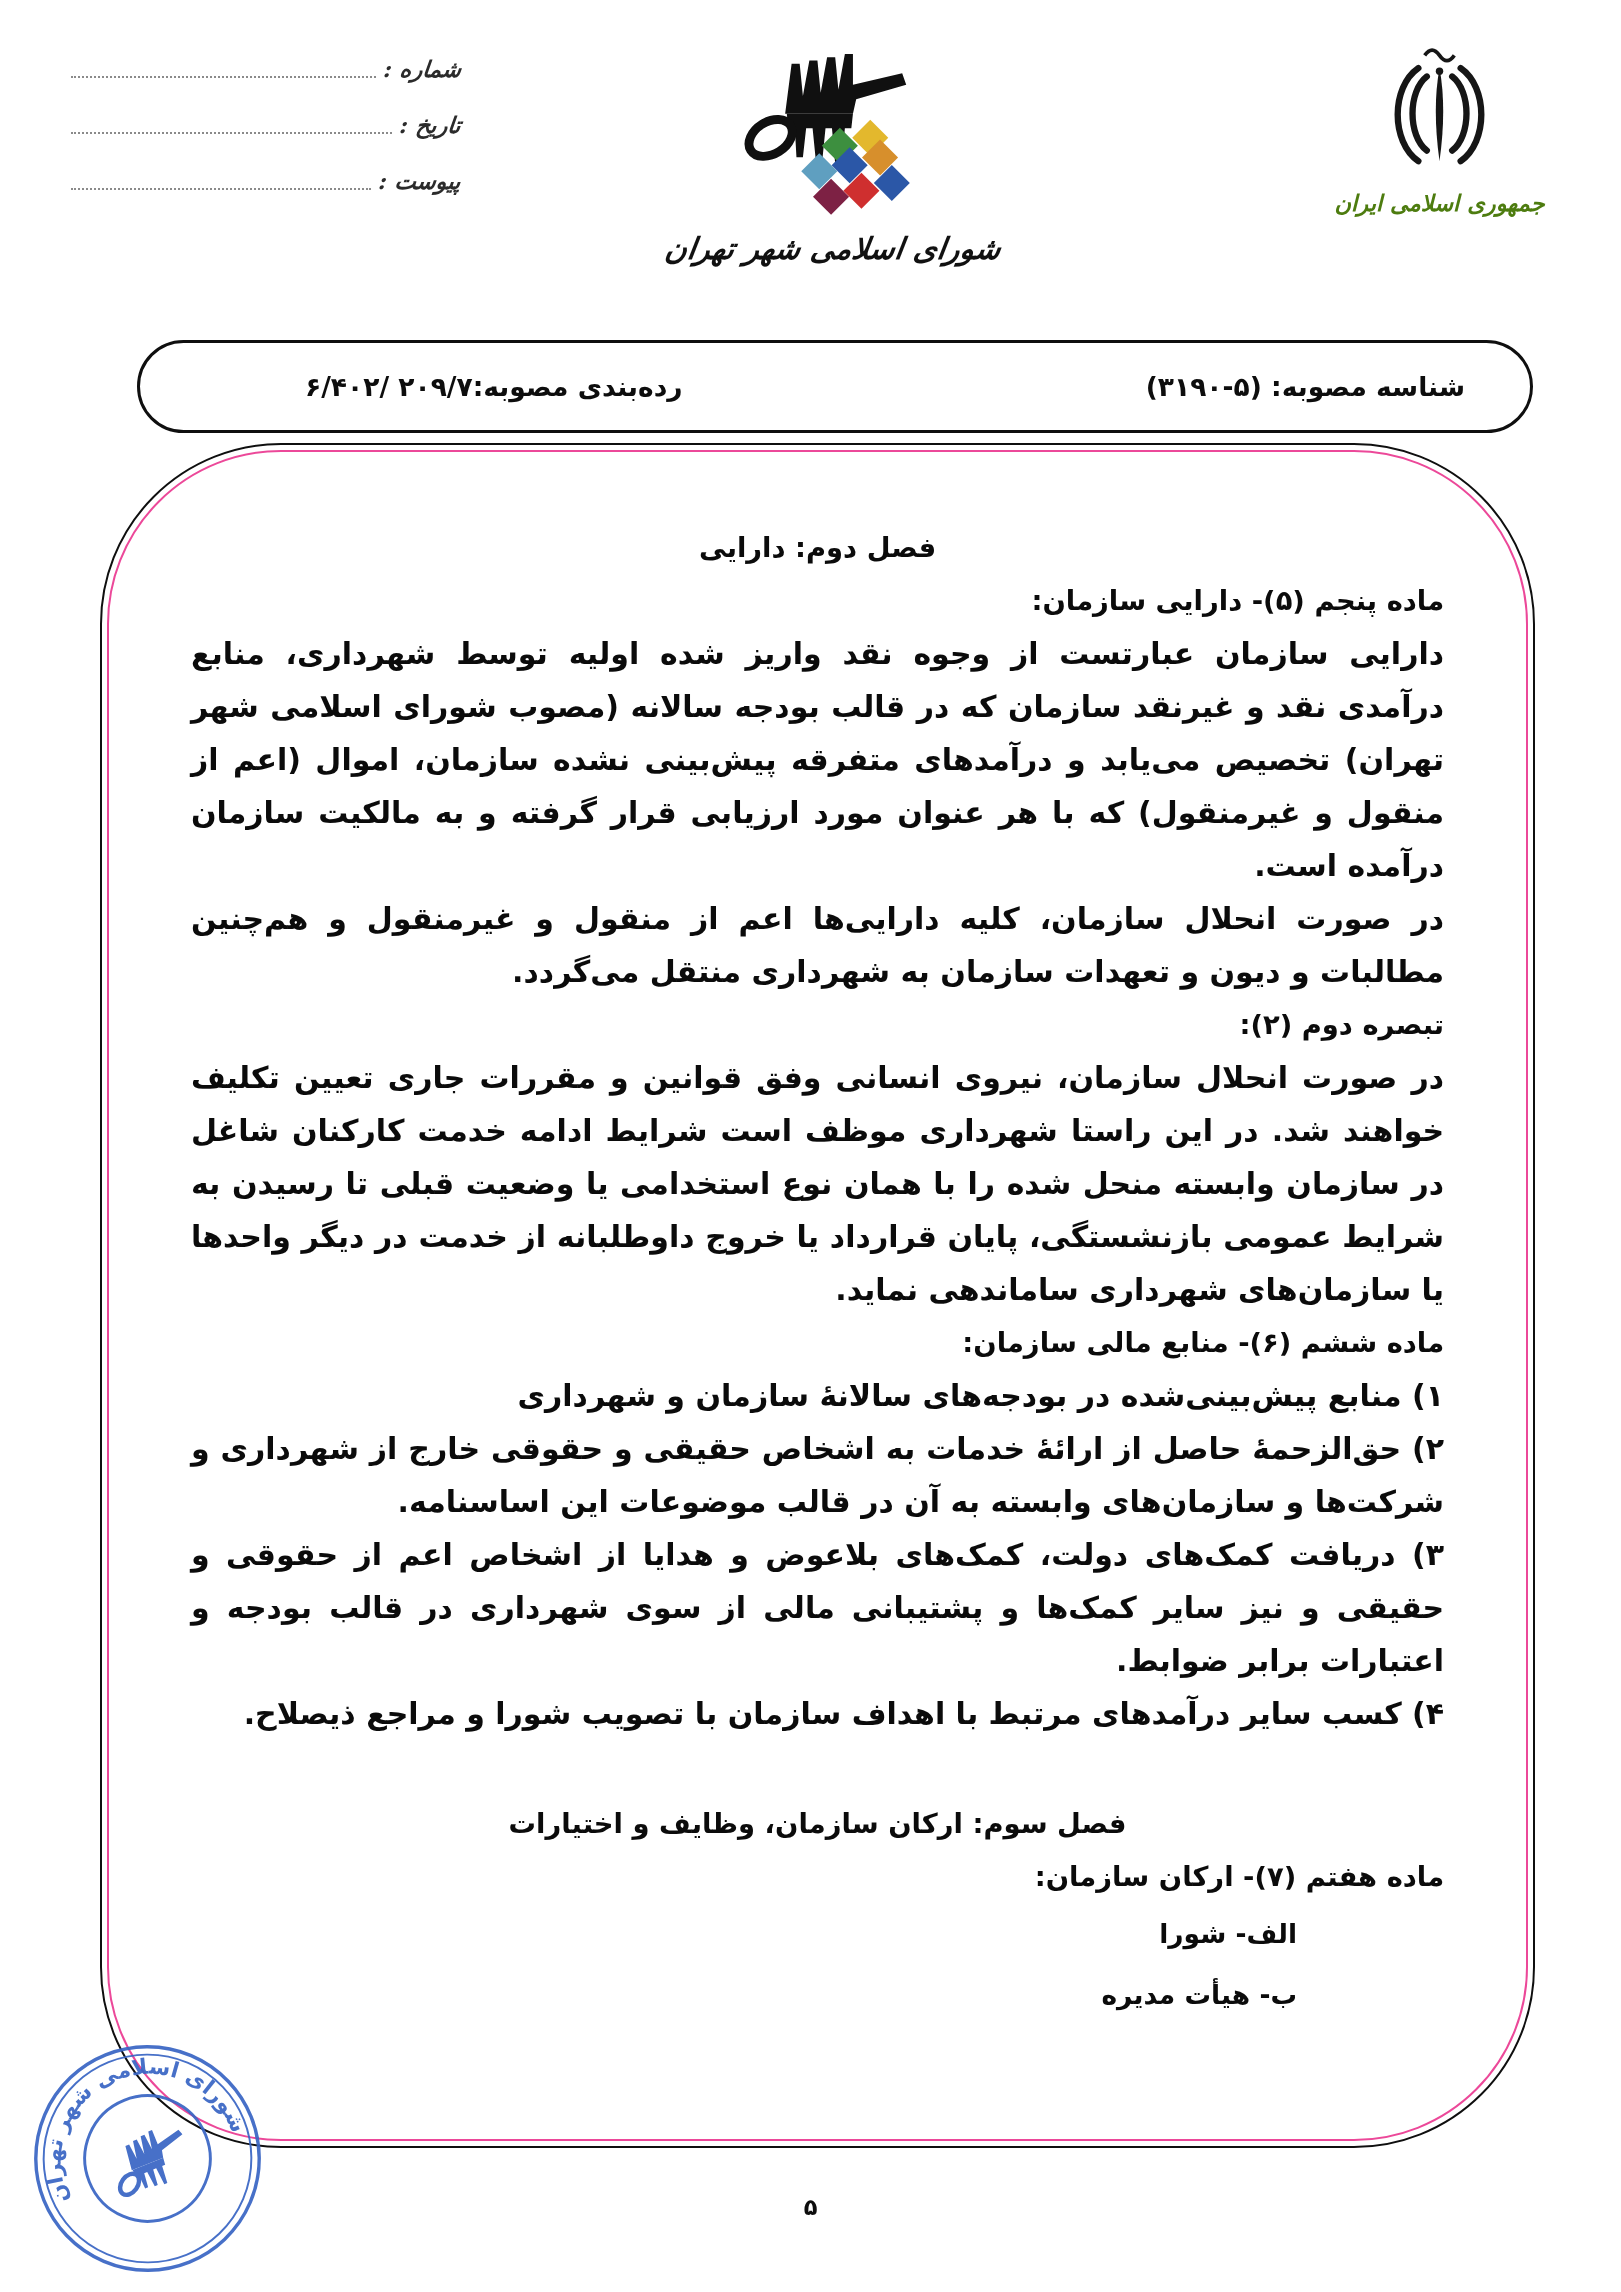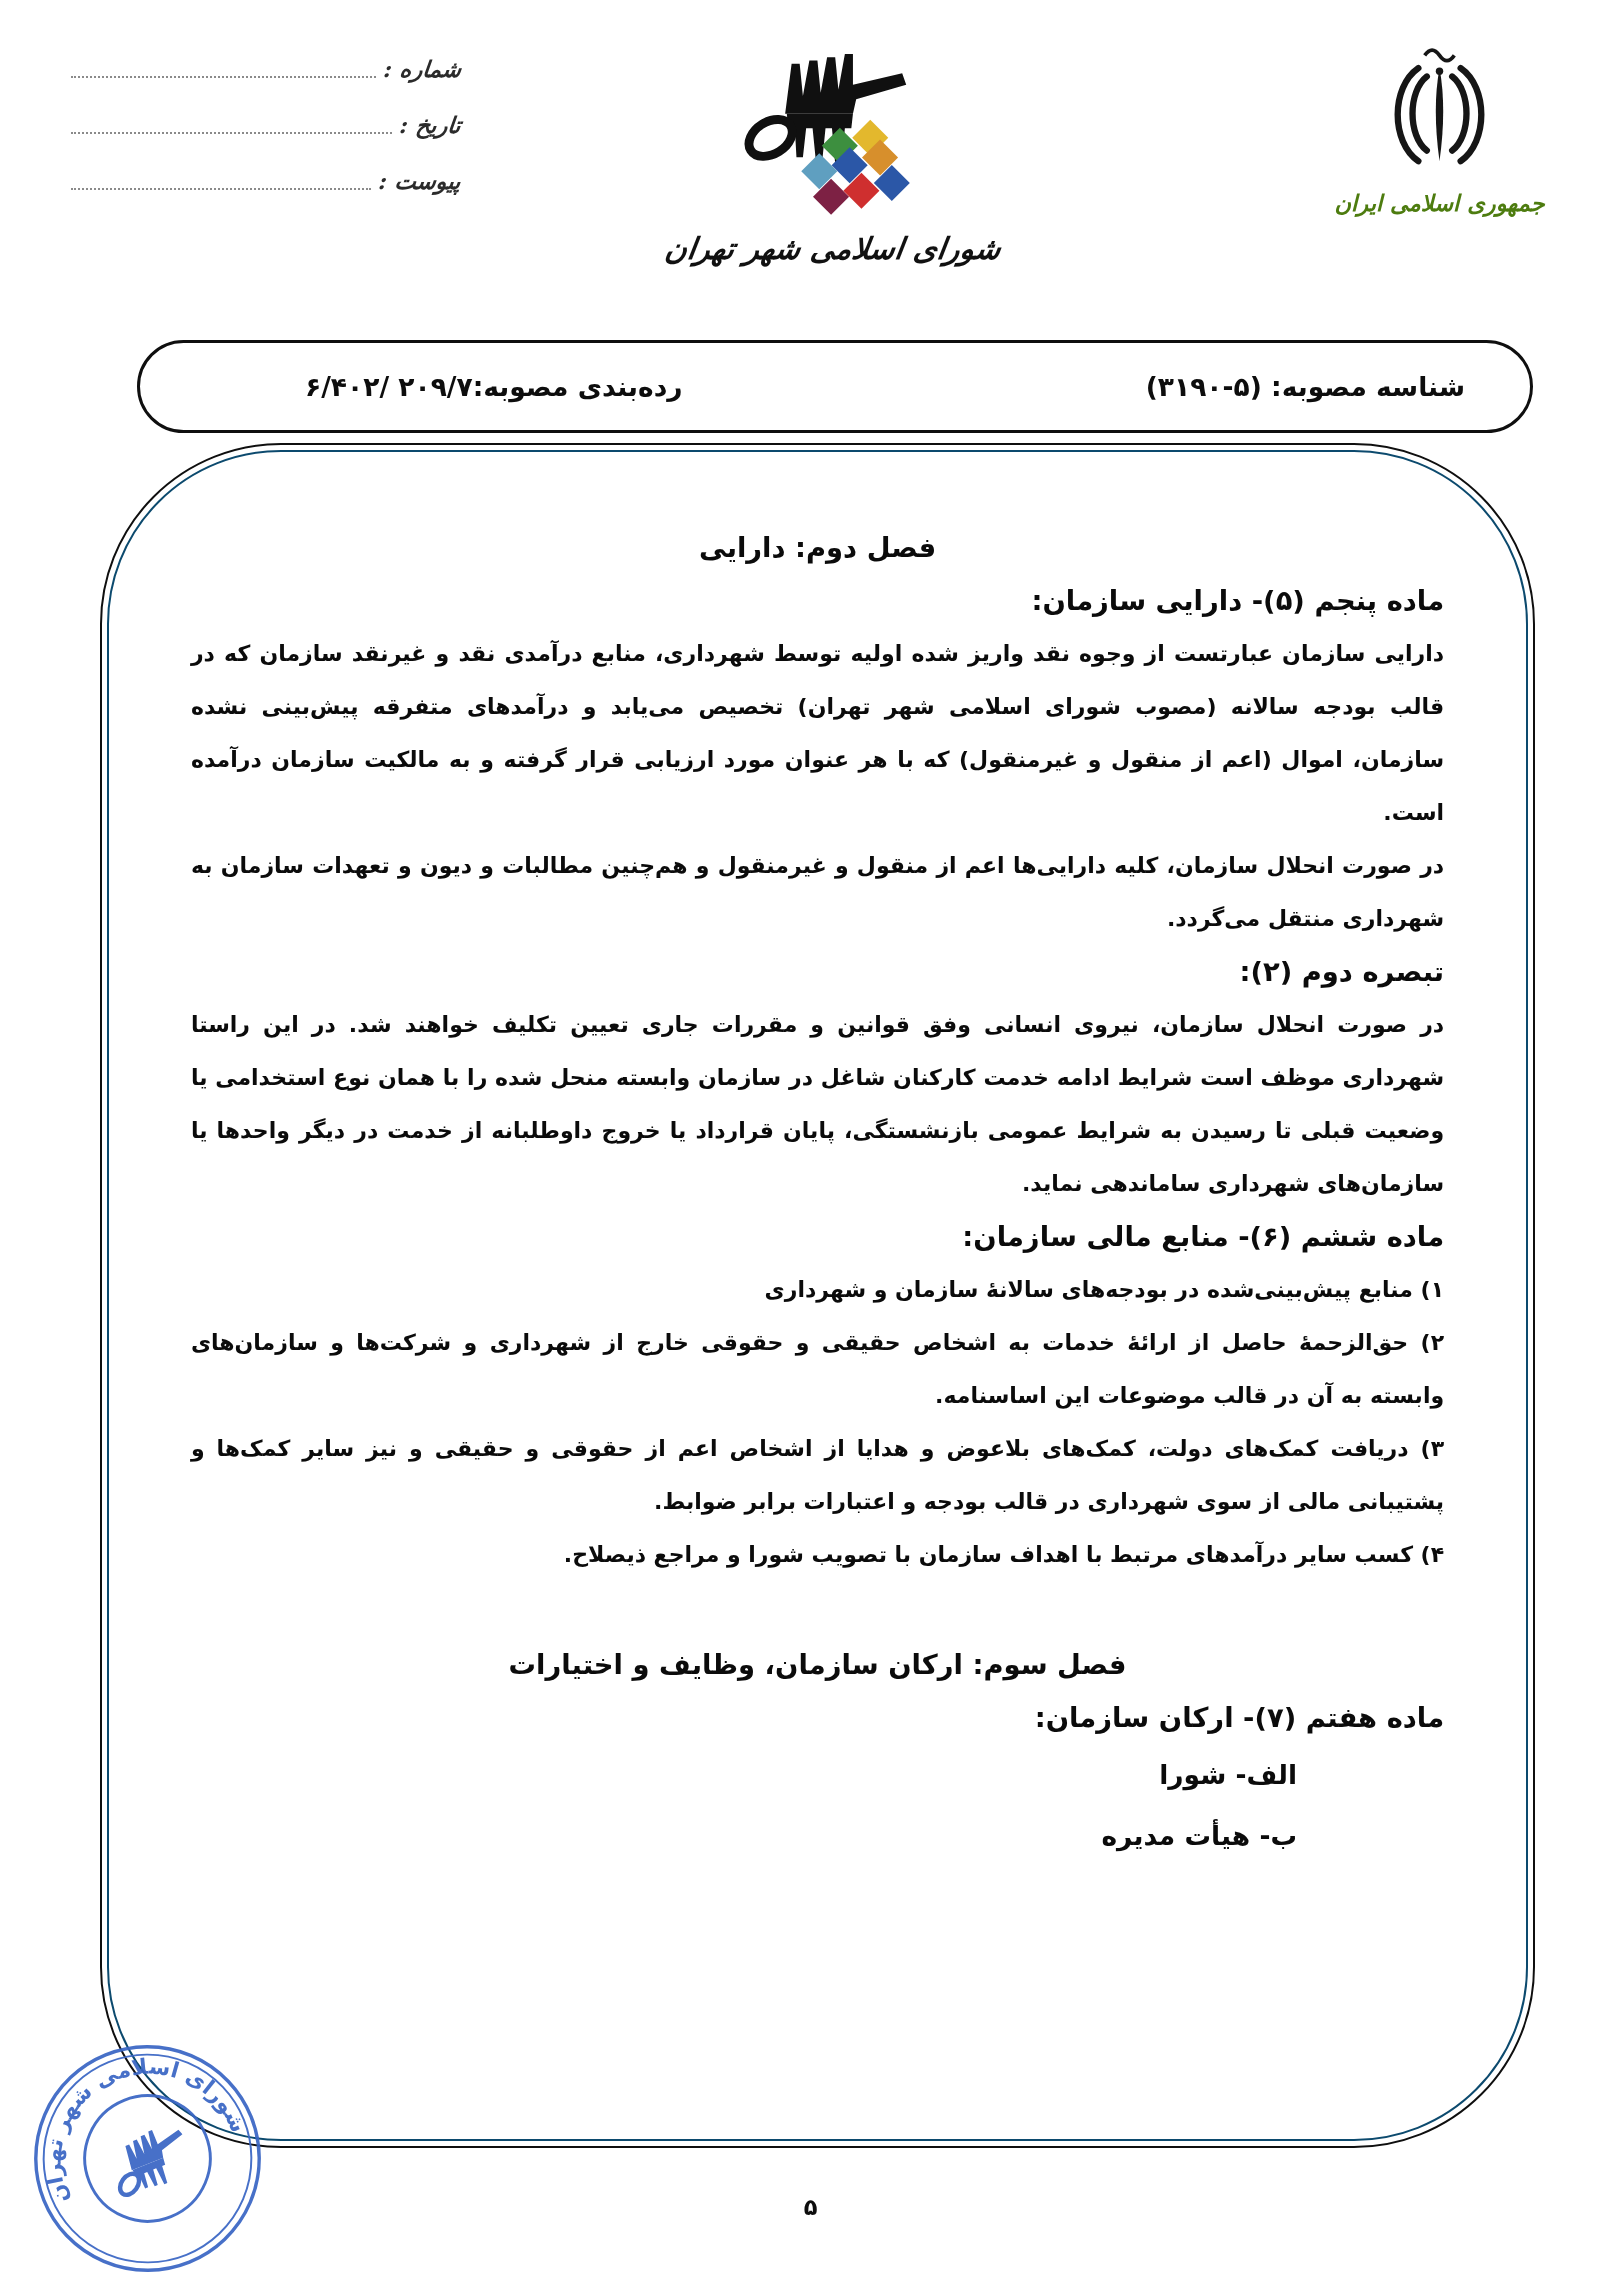--- a/index.html
+++ b/index.html
@@ -27,25 +27,25 @@
   
   .header-bar { position:absolute; left:137px; top:340px; width:1396px; height:93px;
                 border:3.4px solid #0f0f0f; border-radius:47px; display:flex; direction:rtl;
                 align-items:center; justify-content:space-between;
                 padding:0 65px 0 165px; font-weight:bold; font-size:26.5px; }
 
   
   .main-box { position:absolute; left:100px; top:443px; width:1435px; height:1705px;
               border:2.9px solid #0f0f0f; border-radius:181px; }
   .main-box-inner { position:absolute; left:4.9px; top:4.9px; right:4.9px; bottom:4.9px;
-                    border:2px solid #0c4a6e; border-radius:174px;
+                    border:2px solid #ec4899; border-radius:174px;
                     padding:69px 82px 16px; direction:rtl; text-align:right; }
 
   .doc { font-weight:bold; color:#0b0b0b; }
-  .blk { font-size:22px; line-height:53px; }
+  .blk { font-size:30px; line-height:53px; }
   .blk.chapter { text-align:center; font-size:27.4px; }
   .blk.heading { font-size:27.4px; }
   .blk.para, .blk.item { text-align:justify; text-align-last:right; }
   .blk.spaced { margin-top:57px; }
   .blk.organ { font-size:26.5px; line-height:61px; padding-right:147px; }
 
   
   .stamp { position:absolute; left:25.5px; top:2033px; width:243px; height:251px; opacity:.93; }
 
   

